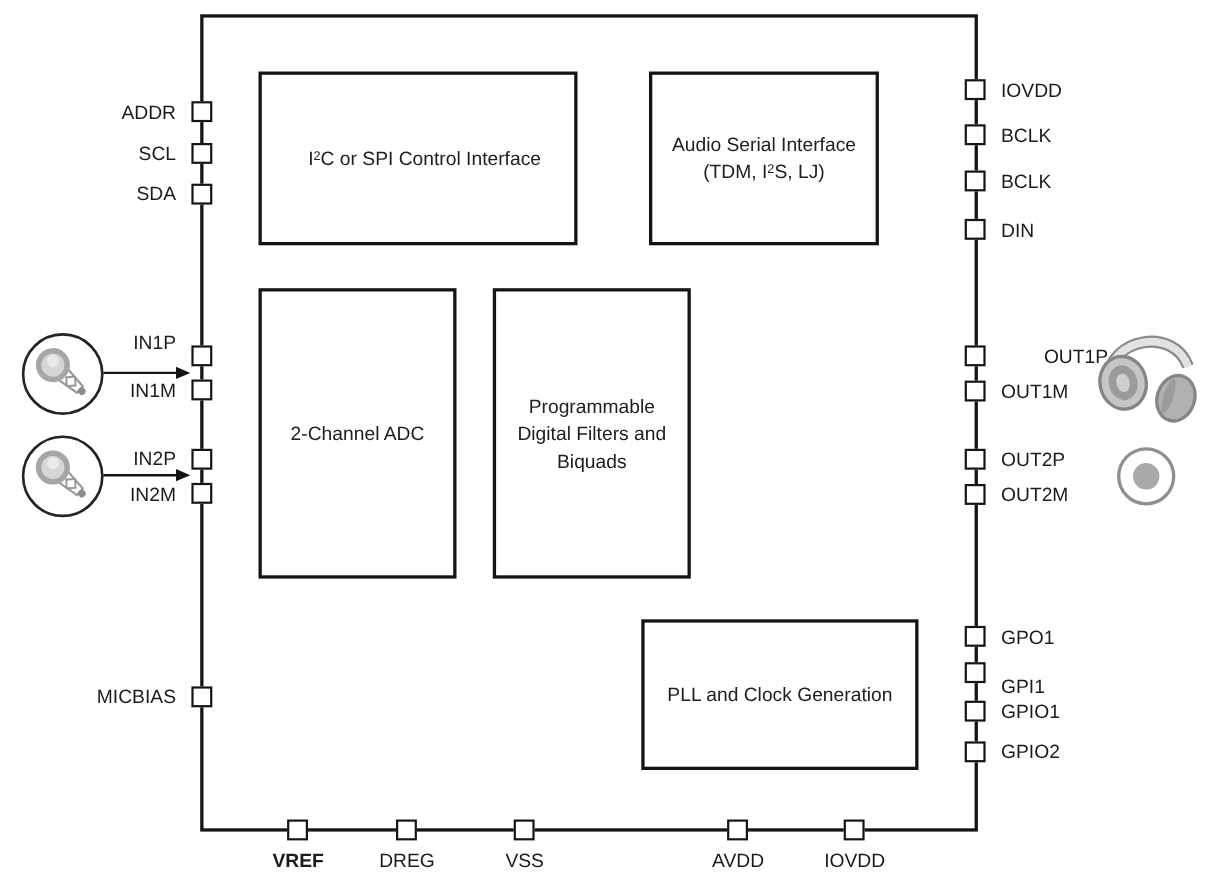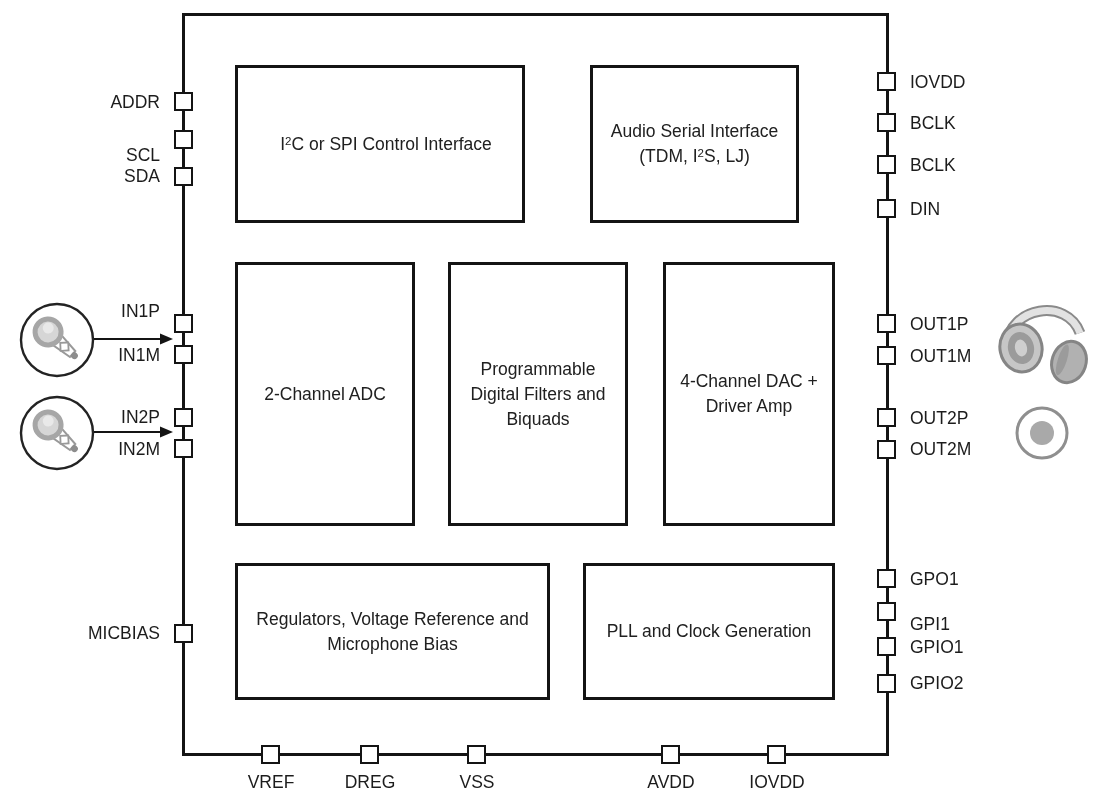--- a/index.html
+++ b/index.html
@@ -46,43 +46,37 @@
   </div>
 
   <div class="block" style="left:235px;top:262px;width:180px;height:264px;">
     <div>2-Channel ADC</div>
   </div>
 
   <div class="block" style="left:448px;top:262px;width:180px;height:264px;padding:0 10px;">
     <div>Programmable Digital Filters and Biquads</div>
   </div>
 
-  <div class="block" style="left:663px;top:262px;width:172px;height:264px;padding:0 12px;">
-    <div>4-Channel DAC + Driver Amp</div>
-  </div>
 
-  <div class="block" style="left:235px;top:563px;width:315px;height:137px;">
-    <div>Regulators, Voltage Reference and Microphone Bias</div>
-  </div>
 
   <div class="block" style="left:583px;top:563px;width:252px;height:137px;">
     <div>PLL and Clock Generation</div>
   </div>
 
   <div class="pin" style="left:174px;top:92px;"></div>
   <div class="pin" style="left:174px;top:130px;"></div>
   <div class="pin" style="left:174px;top:167px;"></div>
   <div class="pin" style="left:174px;top:314px;"></div>
   <div class="pin" style="left:174px;top:345px;"></div>
   <div class="pin" style="left:174px;top:408px;"></div>
   <div class="pin" style="left:174px;top:439px;"></div>
   <div class="pin" style="left:174px;top:624px;"></div>
 
   <div class="plabel pl-left" style="top:91px;">ADDR</div>
-  <div class="plabel pl-left" style="top:128px;margin-top:16px;">SCL</div>
+  <div class="plabel pl-left" style="top:128px;">SCL</div>
   <div class="plabel pl-left" style="top:165px;">SDA</div>
   <div class="plabel pl-left" style="top:300px;">IN1P</div>
   <div class="plabel pl-left" style="top:344px;">IN1M</div>
   <div class="plabel pl-left" style="top:406px;">IN2P</div>
   <div class="plabel pl-left" style="top:438px;">IN2M</div>
   <div class="plabel pl-left" style="top:622px;">MICBIAS</div>
 
   <div class="pin" style="left:877px;top:72px;"></div>
   <div class="pin" style="left:877px;top:113px;"></div>
   <div class="pin" style="left:877px;top:155px;"></div>
@@ -93,36 +87,36 @@
   <div class="pin" style="left:877px;top:440px;"></div>
   <div class="pin" style="left:877px;top:569px;"></div>
   <div class="pin" style="left:877px;top:602px;"></div>
   <div class="pin" style="left:877px;top:637px;"></div>
   <div class="pin" style="left:877px;top:674px;"></div>
 
   <div class="plabel pl-right" style="top:71px;">IOVDD</div>
   <div class="plabel pl-right" style="top:112px;">BCLK</div>
   <div class="plabel pl-right" style="top:154px;">BCLK</div>
   <div class="plabel pl-right" style="top:198px;">DIN</div>
-  <div class="plabel pl-right" style="top:313px;">OUT1P</div>
+  <div class="plabel pl-right" style="top:313px;margin-left:39px;">OUT1P</div>
   <div class="plabel pl-right" style="top:345px;">OUT1M</div>
   <div class="plabel pl-right" style="top:407px;">OUT2P</div>
   <div class="plabel pl-right" style="top:438px;">OUT2M</div>
   <div class="plabel pl-right" style="top:568px;">GPO1</div>
   <div class="plabel pl-right" style="top:601px;margin-top:12px;">GPI1</div>
   <div class="plabel pl-right" style="top:636px;">GPIO1</div>
   <div class="plabel pl-right" style="top:672px;">GPIO2</div>
 
   <div class="pin" style="left:261px;top:745px;"></div>
   <div class="pin" style="left:360px;top:745px;"></div>
   <div class="pin" style="left:467px;top:745px;"></div>
   <div class="pin" style="left:661px;top:745px;"></div>
   <div class="pin" style="left:767px;top:745px;"></div>
 
-  <div class="plabel pl-bottom" style="left:226px;">VREF</div>
+  <div class="plabel pl-bottom" style="left:226px;font-weight:bold;">VREF</div>
   <div class="plabel pl-bottom" style="left:325px;">DREG</div>
   <div class="plabel pl-bottom" style="left:432px;">VSS</div>
   <div class="plabel pl-bottom" style="left:626px;">AVDD</div>
   <div class="plabel pl-bottom" style="left:732px;">IOVDD</div>
 
   <svg class="icon" style="left:19px;top:302px;" width="76" height="76" viewBox="0 0 76 76">
     <circle cx="38" cy="38" r="36" fill="#ffffff" stroke="#232323" stroke-width="2.4"></circle>
     <g transform="rotate(42 38 38)">
       <polygon points="34,31 59,34 59,42 34,45" fill="#ffffff" stroke="#999999" stroke-width="2"></polygon>
       <circle cx="61.5" cy="38" r="3.4" fill="#8d8d8d"></circle>

